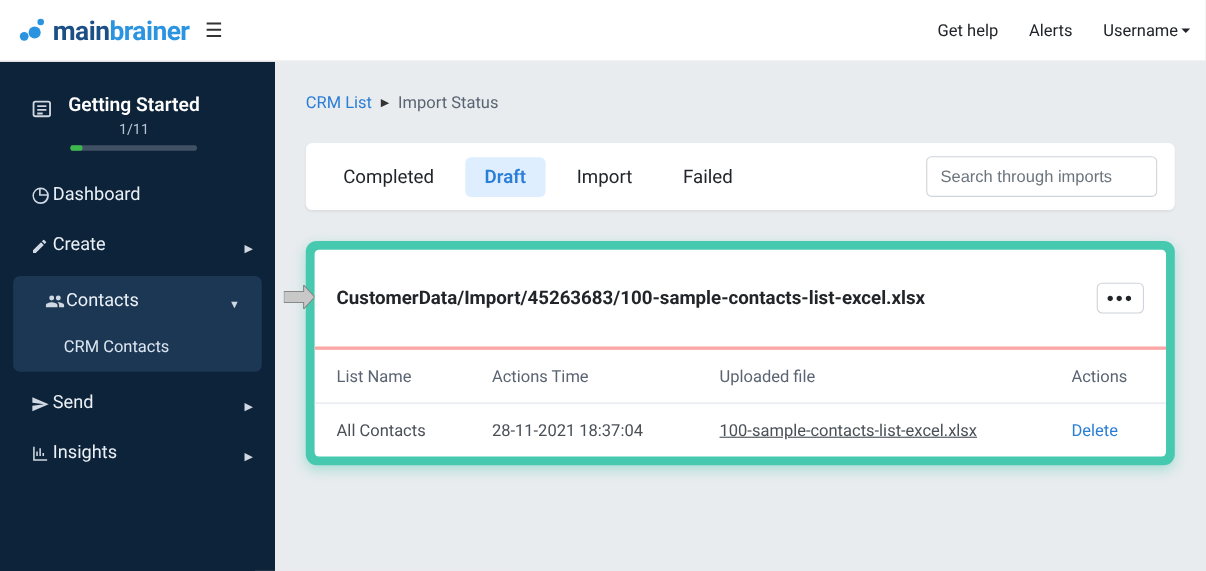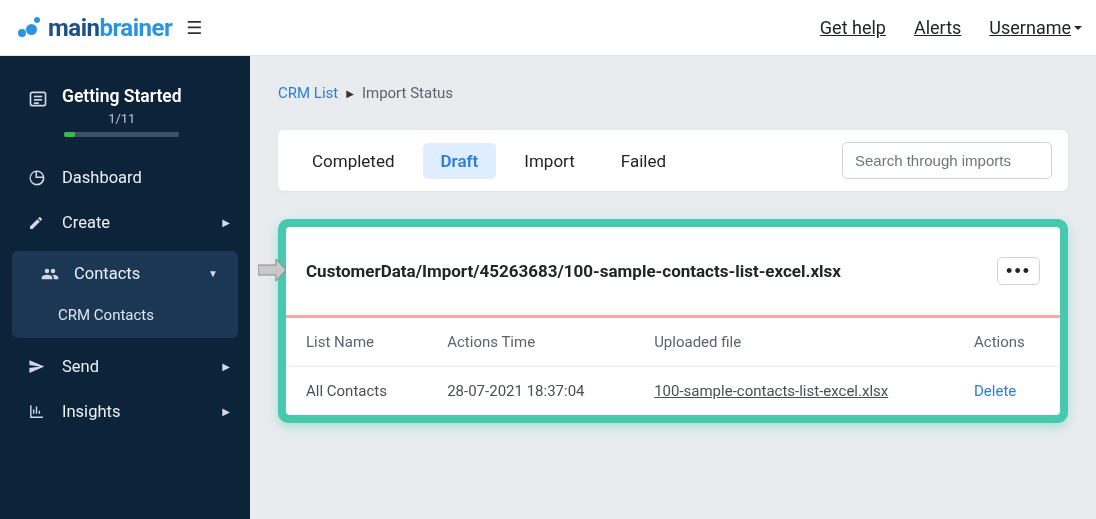--- a/index.html
+++ b/index.html
@@ -8,37 +8,37 @@
 .logo { display:flex; align-items:center; gap:6px; }
 .logo-dots { width:28px; height:28px; position:relative; }
 .logo-dots span { position:absolute; background:#2b94e1; border-radius:50%; }
 .logo-dots .d1 { width:8px; height:8px; left:4px; top:15px; }
 .logo-dots .d2 { width:11px; height:11px; left:12px; top:10px; }
 .logo-dots .d3 { width:6px; height:6px; left:20px; top:3px; }
 .logo-text { font-size:24px; font-weight:700; letter-spacing:-0.5px; }
 .logo-text .main { color:#1b4f86; }
 .logo-text .brainer { color:#2b94e1; }
 .hamburger { margin-left:14px; cursor:pointer; color:#333; font-size:18px; }
-.top-right { margin-left:auto; display:flex; align-items:center; gap:28px; color:#212529; font-size:18px;text-decoration:underline; }
+.top-right { margin-left:auto; display:flex; align-items:center; gap:28px; color:#212529; font-size:15px; }
 .top-right .item { cursor:pointer; }
 .top-right .user { display:flex; align-items:center; gap:3px; }
 .caret-down { width:0; height:0; border-left:4px solid transparent; border-right:4px solid transparent; border-top:4px solid #212529; }
 
 .page { display:flex; height:calc(519px - 56px); }
 
 .sidebar { width:250px; background:#0d2339; color:#ebf1f7; padding:20px 0; flex-shrink:0; }
 .getting-started { padding:10px 20px 18px 28px; display:flex; gap:14px; align-items:flex-start; }
 .gs-icon { width:20px; color:#cfd8e3; margin-top:3px; }
 .gs-text { font-size:17.5px; font-weight:600; color:#fff; }
 .gs-progress-row { display:flex; align-items:center; gap:6px; margin-top:5px;flex-direction:column; }
 .gs-count { font-size:13px; color:#b9c6d6; }
 .gs-bar { height:5px; background:#415165; width:115px; border-radius:2px; position:relative; }
 .gs-bar-fill { position:absolute; left:0; top:0; bottom:0; width:9%; background:#3db84c; border-radius:2px; }
 
-.nav-item { display:flex; align-items:center; padding:13px 20px 13px 28px; font-size:16.5px; color:#ebf1f7; cursor:pointer; gap:14px; position:relative; }
+.nav-item { display:flex; align-items:flex-end; padding:13px 20px 13px 28px; font-size:16.5px; color:#ebf1f7; cursor:pointer; position:relative; }
 .nav-item .ic { width:20px; text-align:center; color:#cfd8e3; }
 .nav-item .chev { margin-left:auto; font-size:10px; color:#cfd8e3; }
 .nav-group { background:#1c3754; border-radius:6px; margin:6px 12px; overflow:hidden; }
 .nav-group .nav-item { }
 .nav-sub { padding:10px 20px 14px 46px; font-size:15px; color:#dce6f1; cursor:pointer; }
 
 .content { flex:1; padding:28px 28px 0 28px; overflow:auto; position:relative; }
 .breadcrumb { font-size:15px; color:#5a6472; margin-bottom:28px; display:flex; align-items:center; gap:8px; }
 .breadcrumb a { color:#2b7ed6; text-decoration:none; cursor:pointer; }
 .bc-sep { font-size:10px; color:#333; }
@@ -205,21 +205,21 @@
             <tr>
               <th>List Name</th>
               <th>Actions Time</th>
               <th>Uploaded file</th>
               <th>Actions</th>
             </tr>
           </thead>
           <tbody>
             <tr>
               <td>All Contacts</td>
-              <td>28-07-2021 18:37:04</td>
+              <td>28-11-2021 18:37:04</td>
               <td><span class="file-link">100-sample-contacts-list-excel.xlsx</span></td>
               <td><span class="del-link">Delete</span></td>
             </tr>
           </tbody>
         </table>
       </div>
     </div>
 
   </div>
 </div>

